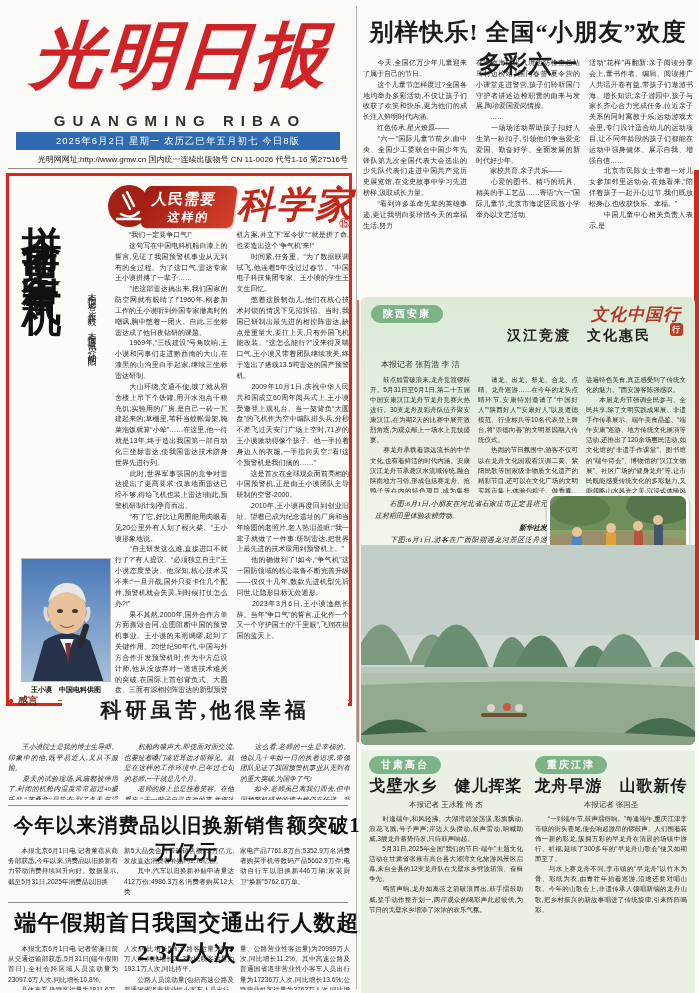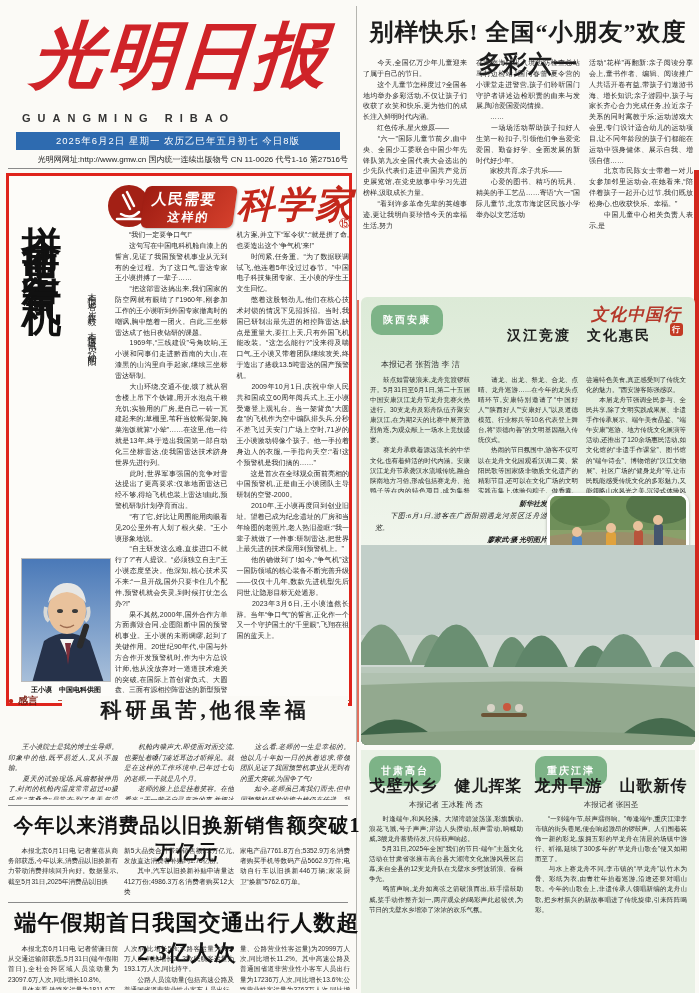--- a/index.html
+++ b/index.html
@@ -5,21 +5,21 @@
   *{margin:0;padding:0;box-sizing:border-box}
   html,body{width:699px;height:993px}
   body{position:relative;background:#eceae5;font-family:"Liberation Sans",sans-serif;color:#1c1c1c;overflow:hidden}
   #page{position:absolute;left:0;top:0;width:699px;height:993px;background:#fbfaf6}
   .abs{position:absolute}
   .bodytext{white-space:pre-line;text-align:justify;overflow:hidden;color:#2b2b2b;line-height:1.55}
   .cols2{column-count:2;column-gap:9px;column-fill:auto}
   .serif{font-family:"Liberation Serif",serif}
   
   .mast-title{left:22px;top:2px;width:316px;font-size:72px;line-height:108px;font-weight:bold;font-style:italic;color:#cf2328;text-align:center;letter-spacing:2px;transform:skewX(-4deg);font-family:"Liberation Serif",serif;white-space:nowrap}
-  .mast-sub{left:22px;top:112px;width:316px;font-size:11px;letter-spacing:7px;color:#333;font-weight:bold}
+  .mast-sub{left:22px;top:112px;width:316px;text-align:center;font-size:15px;letter-spacing:7px;color:#333;font-weight:bold}
   .datebar{left:16px;top:132px;width:324px;height:18px;background:#2e6bb0;color:#fff;font-size:9.5px;line-height:18px;text-align:center;letter-spacing:1px}
   .infoline{left:8px;top:154px;width:340px;text-align:right;font-size:8px;color:#222}
   .rule{background:#8a8a8a;height:1px}
   
   .featurebox{left:6px;top:173px;width:346px;height:533px;border:3px solid #df241c;background:#fdfcf9}
   .series-banner{left:98px;top:4px;width:244px;height:52px}
   .ribbon{position:absolute;left:36px;top:6px;width:92px;height:42px;background:linear-gradient(120deg,#9e1c12,#d5402c);border-radius:6px;transform:skewX(-8deg);box-shadow:1px 1px 2px rgba(0,0,0,.25)}
   .ribbon .l1{position:absolute;left:8px;top:4px;color:#fff;font-weight:bold;font-size:15px;letter-spacing:1px}
   .ribbon .l2{position:absolute;left:26px;top:23px;color:#fff;font-weight:bold;font-size:12px;letter-spacing:2px}
   .series-big{position:absolute;left:130px;top:0;font-size:37px;font-weight:bold;font-style:italic;color:#c3271b;font-family:"Liberation Serif",serif;letter-spacing:2px;white-space:nowrap}
@@ -42,21 +42,21 @@
   .news1-body{left:8px;top:846px;width:342px;height:52px;font-size:6.6px}
   .news2-head{top:908px;font-size:22px}
   .news2-body{left:8px;top:944px;width:342px;height:46px;font-size:6.6px}
   
   .vdivider{left:356px;top:6px;width:1px;height:983px;background:#b5b5b0}
   .rt-head{left:360px;top:16px;width:336px;text-align:center;font-size:24px;font-weight:900;letter-spacing:1px;font-family:"Liberation Serif",serif}
   .rt-body{left:363px;top:58px;width:330px;height:234px;font-size:7px}
   
   .hj-panel{left:361px;top:297px;width:334px;height:448px;background:linear-gradient(#dcead7,#f2f6ee 60%,#f7f8f4);border-radius:6px;overflow:hidden}
   .hj-redline{left:357px;top:300px;width:2px;height:442px;background:#e2715f}
-  .pill{display:inline-block;background:#7db387;color:#fff;font-size:10px;font-weight:bold;letter-spacing:2px;padding:8px 12px;border-radius:10px}
+  .pill{display:inline-block;background:#7db387;color:#fff;font-size:10px;font-weight:bold;letter-spacing:2px;padding:2px 12px;border-radius:10px}
   .hj-pill{left:10px;top:8px}
   .hj-logo{right:14px;top:6px;color:#b5382a;font-size:17px;font-weight:bold;font-style:italic;font-family:"Liberation Serif",serif;letter-spacing:1px}
   .hj-seal{position:absolute;right:-2px;top:20px;width:13px;height:13px;background:#c33a24;border-radius:3px;color:#fff;font-size:8px;line-height:13px;text-align:center;font-style:normal}
   .hj-head{left:20px;top:30px;width:270px;text-align:right;font-size:14px;font-weight:900;letter-spacing:2px;font-family:Liberation Serif, serif}
   .hj-byline{left:20px;top:62px;width:270px;font-size:8px;color:#333}
   .hj-body{left:9px;top:78px;width:316px;height:118px;font-size:6.5px}
   .hj-caption{left:14px;top:202px;width:172px;font-size:7px;font-style:italic;line-height:1.7;color:#222;text-align:justify}
   .hj-credit{display:block;text-align:right;font-weight:bold}
   .photo-small{left:186px;top:196px;width:142px;height:102px;border:3px solid #fff;border-radius:10px;box-shadow:0 1px 3px rgba(0,0,0,.35);overflow:hidden}
   .photo-big{left:0px;top:248px;width:334px;height:200px;overflow:hidden}
@@ -210,20 +210,21 @@
     <div class="abs hj-byline">本报记者  张哲浩  李  洁</div>
     <div class="abs hj-body">
       <div style="position:absolute;left:0;top:0;width:100px;height:118px" class="bodytext">　　鼓点如雷破浪来,龙舟竞渡锣鼓开。5月31日至6月1日,第二十五届中国安康汉江龙舟节龙舟竞赛火热进行。30支龙舟及彩舟队伍齐聚安康汉江,在为期2天的比赛中展开激烈角逐,为观众献上一场水上竞技盛宴。
 　　赛龙舟承载着源远流长的中华文化,也有着鲜活的时代内涵。安康汉江龙舟节承袭汉水流域传统,融合陕南地方习俗,形成包括赛龙舟、抢鸭子等在内的特色项目,成为集祭祀、祈福、竞技等于一体的水上民俗节庆。</div>
       <div style="position:absolute;left:108px;top:0;width:100px;height:118px" class="bodytext">　　请龙、出龙、祭龙、合龙、点睛、龙舟巡游……在今年的龙头点睛环节,安康特别邀请了“中国好人”“陕西好人”“安康好人”以及道德模范、行业标兵等10名代表登上舞台,将“崇德向善”的文明基因融入传统仪式。
 　　热闹的节日氛围中,游客不仅可以在龙舟文化园观看汉调二黄、紫阳民歌等国家级非物质文化遗产的精彩节目,还可以在文化广场的文明实践市集上,体验包粽子、做香囊、制香包等端午民俗。“今年端午不仅带家人看了龙舟赛,还体验了安康传统民俗,过足了瘾,</div>
       <div style="position:absolute;left:216px;top:0;width:100px;height:118px" class="bodytext">尝遍特色美食,真正感受到了传统文化的魅力。”西安游客陈强感叹。
 　　本届龙舟节强调全民参与、全民共享,除了文明实践成果展、非遗手作传承展示、端午美食品鉴、“端午安康”巡游、地方传统文化展演等活动,还推出了120余场惠民活动,如文化馆的“非遗手作课堂”、图书馆的“端午诗会”、博物馆的“汉江文物展”、社区广场的“健身龙舟”等,让市民既能感受传统文化的多彩魅力,又能领略山水风光之美,沉浸式体验风土人情,激活文旅融合新动能。</div>
     </div>
     <div class="abs hj-caption serif">
+      <span>　　右图:6月1日,小朋友在河北省石家庄市正定县塔元庄村稻田里体验农耕劳动。</span>
       <span class="hj-credit">新华社发</span>
       <span>　　下图:6月1日,游客在广西阳朔遇龙河景区泛舟游览。</span>
       <span class="hj-credit">廖家武/摄  光明图片</span>
     </div>
     <div class="abs photo-small">
       <svg width="136" height="96" viewBox="0 0 136 96">
         <rect width="136" height="96" fill="#8aa06a"></rect>
         <rect y="0" width="136" height="34" fill="#6f8f5a"></rect>
         <ellipse cx="30" cy="14" rx="30" ry="16" fill="#5d7f4c"></ellipse>
         <ellipse cx="110" cy="10" rx="34" ry="18" fill="#55754a"></ellipse>

